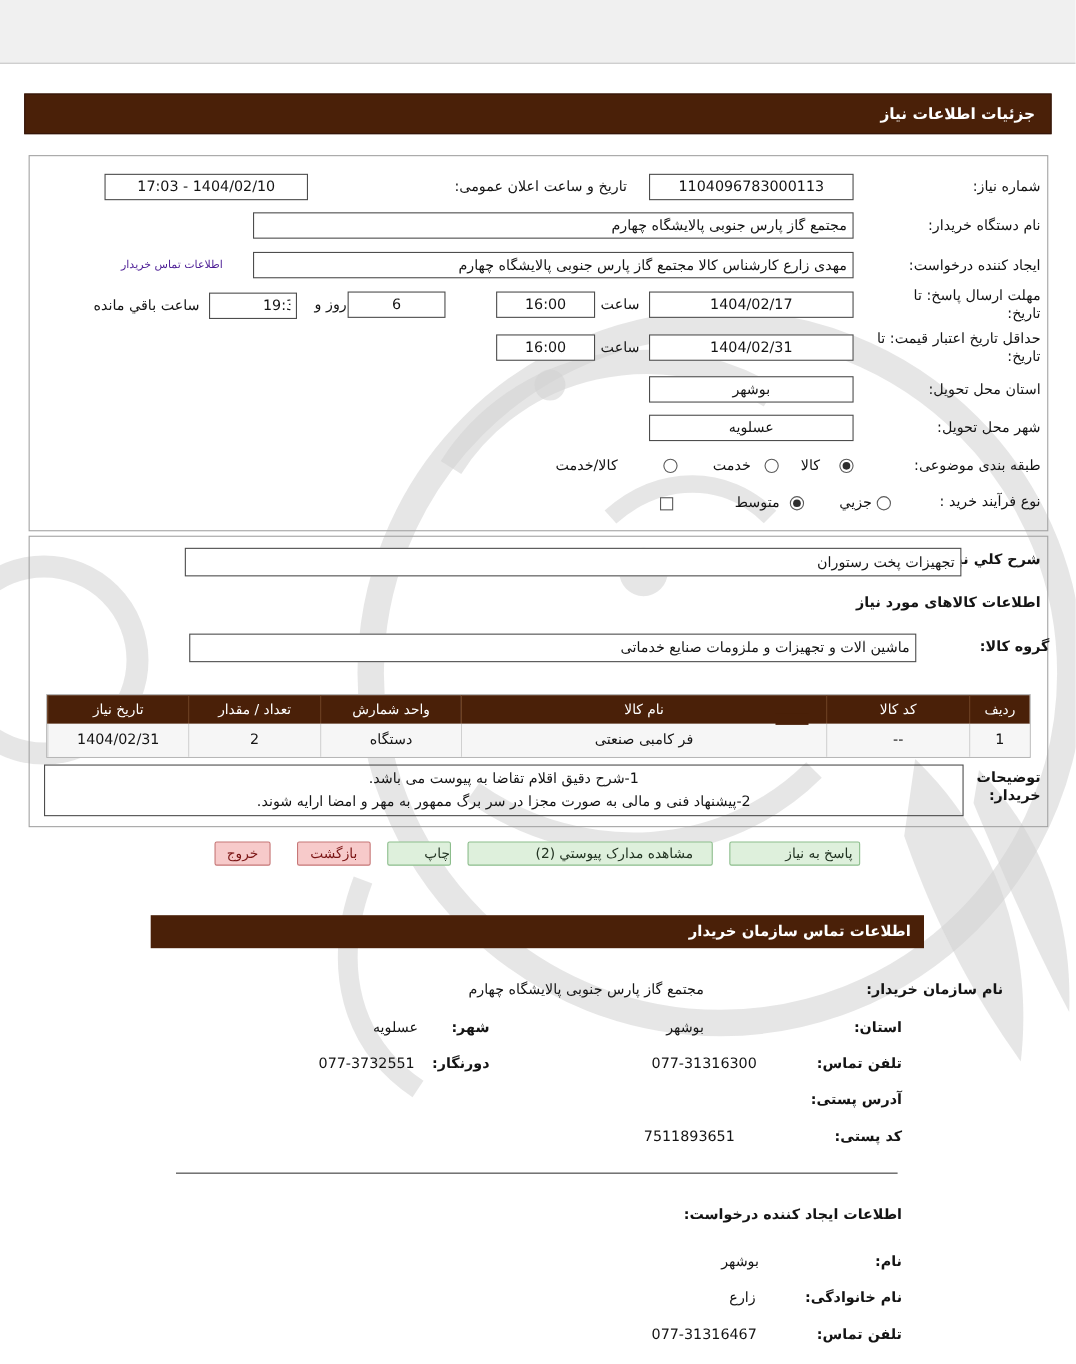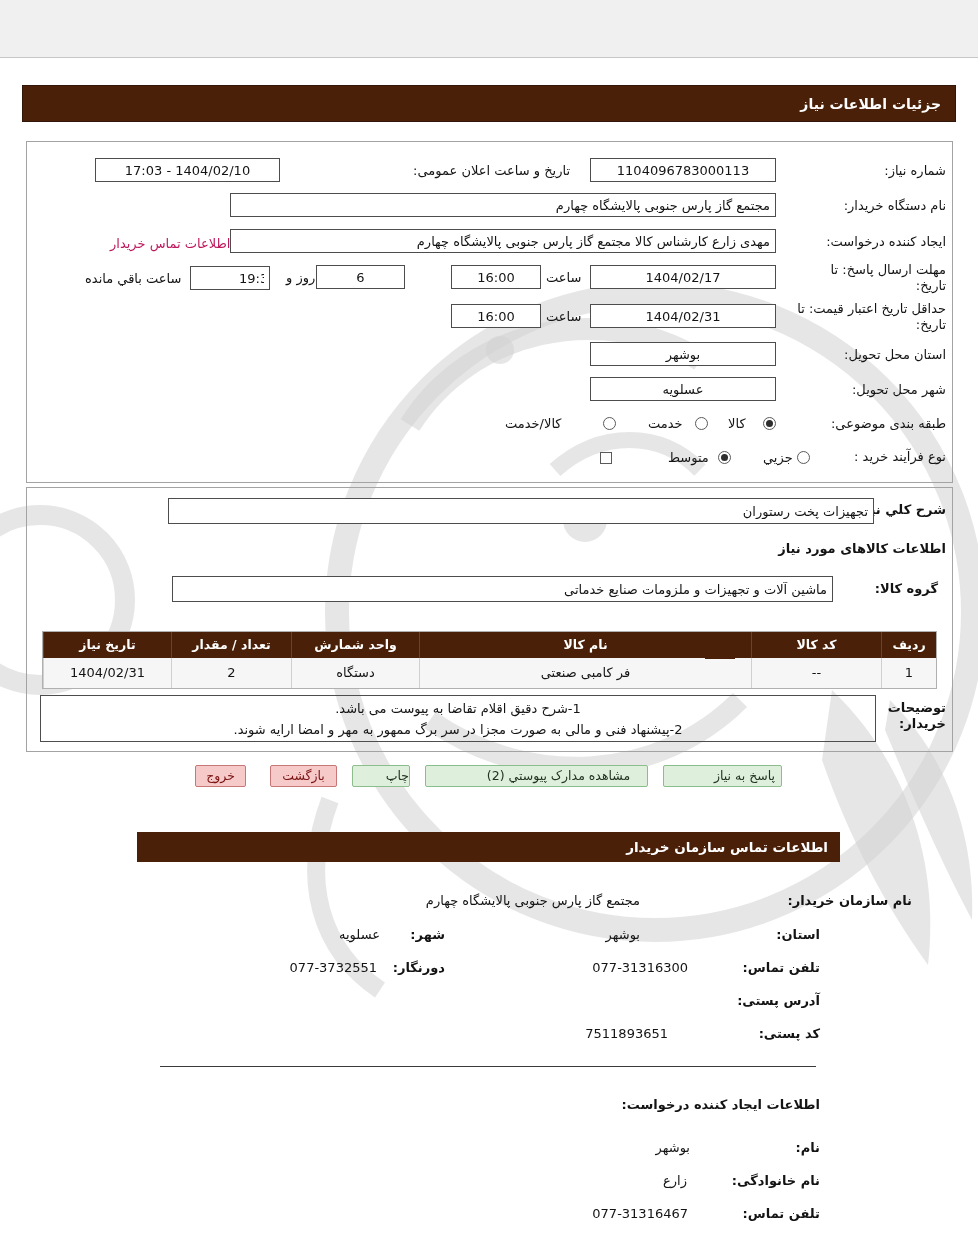--- a/index.html
+++ b/index.html
@@ -7,38 +7,38 @@
         font-family:"DejaVu Sans",sans-serif;overflow:hidden;color:#141414;}
   .lbl{position:absolute;font-size:13px;color:#141414;white-space:nowrap;line-height:16px;}
   .b{font-weight:bold;}
   .wrap{white-space:normal;text-align:right;}
   .inp{position:absolute;height:24px;border:1px solid #4d4d4d;background:#fff;
        font-family:"DejaVu Sans",sans-serif;font-size:13px;color:#141414;text-align:center;
        padding:0 5px;box-sizing:border-box;border-radius:0;}
   .inp-r{text-align:right;}
   .inp-lg{height:26px;}
   .ltr{direction:ltr;unicode-bidi:isolate;}
-  .link{position:absolute;font-size:13px;color:#be185d;text-decoration:none;white-space:nowrap;cursor:pointer;}
+  .link{position:absolute;font-size:10px;color:#4c1d95;text-decoration:none;white-space:nowrap;cursor:pointer;}
   .topband{position:absolute;left:0;top:0;width:978px;height:57px;background:#f0f0f0;border-bottom:1px solid #c6c6c6;}
   .hbar{position:absolute;background:#4a2008;color:#fff;font-weight:bold;}
   .hbar1{left:22px;top:85px;width:934px;height:37px;font-size:14px;line-height:37px;
          padding-right:14px;box-sizing:border-box;border:1px solid #33160a;}
   .hbar2{left:137px;top:832px;width:703px;height:30px;font-size:13.5px;line-height:30px;
          padding-right:12px;box-sizing:border-box;}
   .box{position:absolute;border:1px solid #a3a3a3;background:transparent;}
   .radio{position:absolute;width:13px;height:13px;border:1px solid #5a5a5a;border-radius:50%;
          background:#fff;box-sizing:border-box;cursor:pointer;}
   .radio.sel::after{content:"";position:absolute;left:2px;top:2px;right:2px;bottom:2px;
          border-radius:50%;background:#2e2e2e;}
   .chk{position:absolute;width:12px;height:12px;border:1px solid #5a5a5a;background:#fff;
        box-sizing:border-box;cursor:pointer;}
   .tbl{position:absolute;border:1px solid #b0b0b0;background:#fff;}
   .trow{display:flex;}
   .tc{box-sizing:border-box;text-align:center;white-space:nowrap;overflow:hidden;}
-  .th{background:#4a2008;color:#fff;font-weight:bold;font-size:12.5px;height:26px;line-height:26px;
+  .th{background:#4a2008;color:#fff;font-weight:normal;font-size:12.5px;height:26px;line-height:26px;
       border-left:1px solid #6e4224;}
   .td{background:#f6f6f6;font-size:13px;height:30px;line-height:30px;border-left:1px solid #d0d0d0;}
   .accent{position:absolute;background:#4a2008;}
   .btn{position:absolute;height:22px;line-height:20px;text-align:center;font-size:12.5px;
        box-sizing:border-box;border-radius:2px;white-space:nowrap;cursor:pointer;}
   .btn-green{background:#def0dc;border:1px solid #8cbd8c;color:#223322;padding-left:44px;}
   .btn-pink{background:#f7caca;border:1px solid #c67777;color:#7a1414;}
   .hline{position:absolute;border-top:1px solid #3a3a3a;height:0;}
   .notesbox{position:absolute;left:40px;top:695px;width:836px;height:47px;border:1px solid #4d4d4d;
        box-sizing:border-box;text-align:center;font-size:13px;line-height:21px;padding-top:2px;}
@@ -120,21 +120,21 @@
   <div class="lbl" style="left:668px;top:450px">متوسط</div>
   <span class="chk" style="left:600px;top:452px"></span>
 
   <div class="box" style="left:26px;top:487px;width:925px;height:263px"></div>
 
   <div class="lbl b" style="top:502px;right:32px">شرح کلي نیاز:</div>
   <input class="inp inp-r inp-lg" style="left: 168px; top: 498px; width: 706px;" readonly="" value="تجهیزات پخت رستوران">
 
   <div class="lbl b" style="top:541px;right:32px">اطلاعات کالاهای مورد نیاز</div>
 
-  <div class="lbl b" style="top:581px;right:40px">گروه کالا:</div>
+  <div class="lbl b" style="top:581px;right:24px">گروه کالا:</div>
   <input class="inp inp-r inp-lg" style="left: 172px; top: 576px; width: 661px;" readonly="" value="ماشین آلات و تجهیزات و ملزومات صنایع خدماتی">
 
   <div class="tbl" style="left:42px;top:631px;width:893px">
     <div class="trow">
       <div class="tc th" style="width:55px">ردیف</div>
       <div class="tc th" style="width:130px">کد کالا</div>
       <div class="tc th" style="width:332px">نام کالا</div>
       <div class="tc th" style="width:128px">واحد شمارش</div>
       <div class="tc th" style="width:120px">تعداد / مقدار</div>
       <div class="tc th" style="width:128px">تاریخ نیاز</div>

